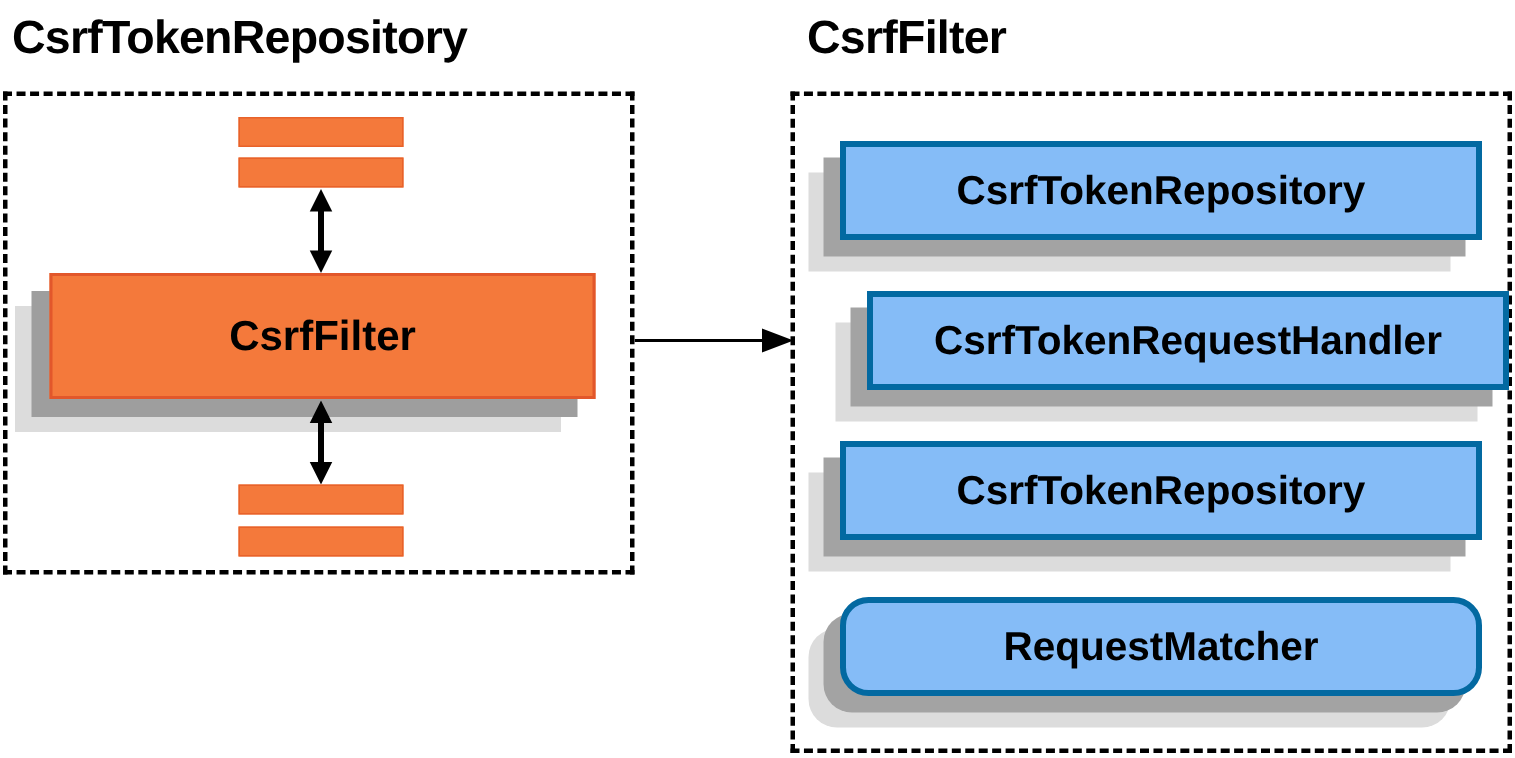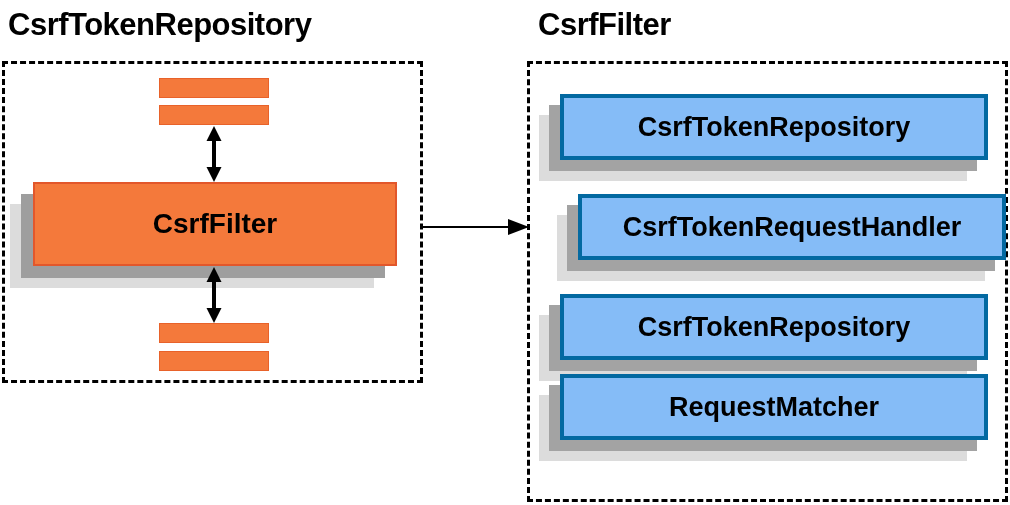--- a/index.html
+++ b/index.html
@@ -80,21 +80,21 @@
     justify-content: center;
   }
   .blue-node .node-label {
     font-size: 27px;
     font-weight: bold;
     color: #000000;
   }
   .blue1 { top: 94px;  }
   .blue2 { top: 194px; margin-left: 18px; }
   .blue3 { top: 294px; }
-  .blue4 { top: 374px; }
+  .blue4 { top: 398px; border-radius: 19px; }
 
   .varrow1 { left: 205px; top: 126px; }
   .varrow2 { left: 205px; top: 267px; }
   .harrow  { left: 423px; top: 217px; }
 
   svg { display: block; }
 </style>
 </head>
 <body>
 

